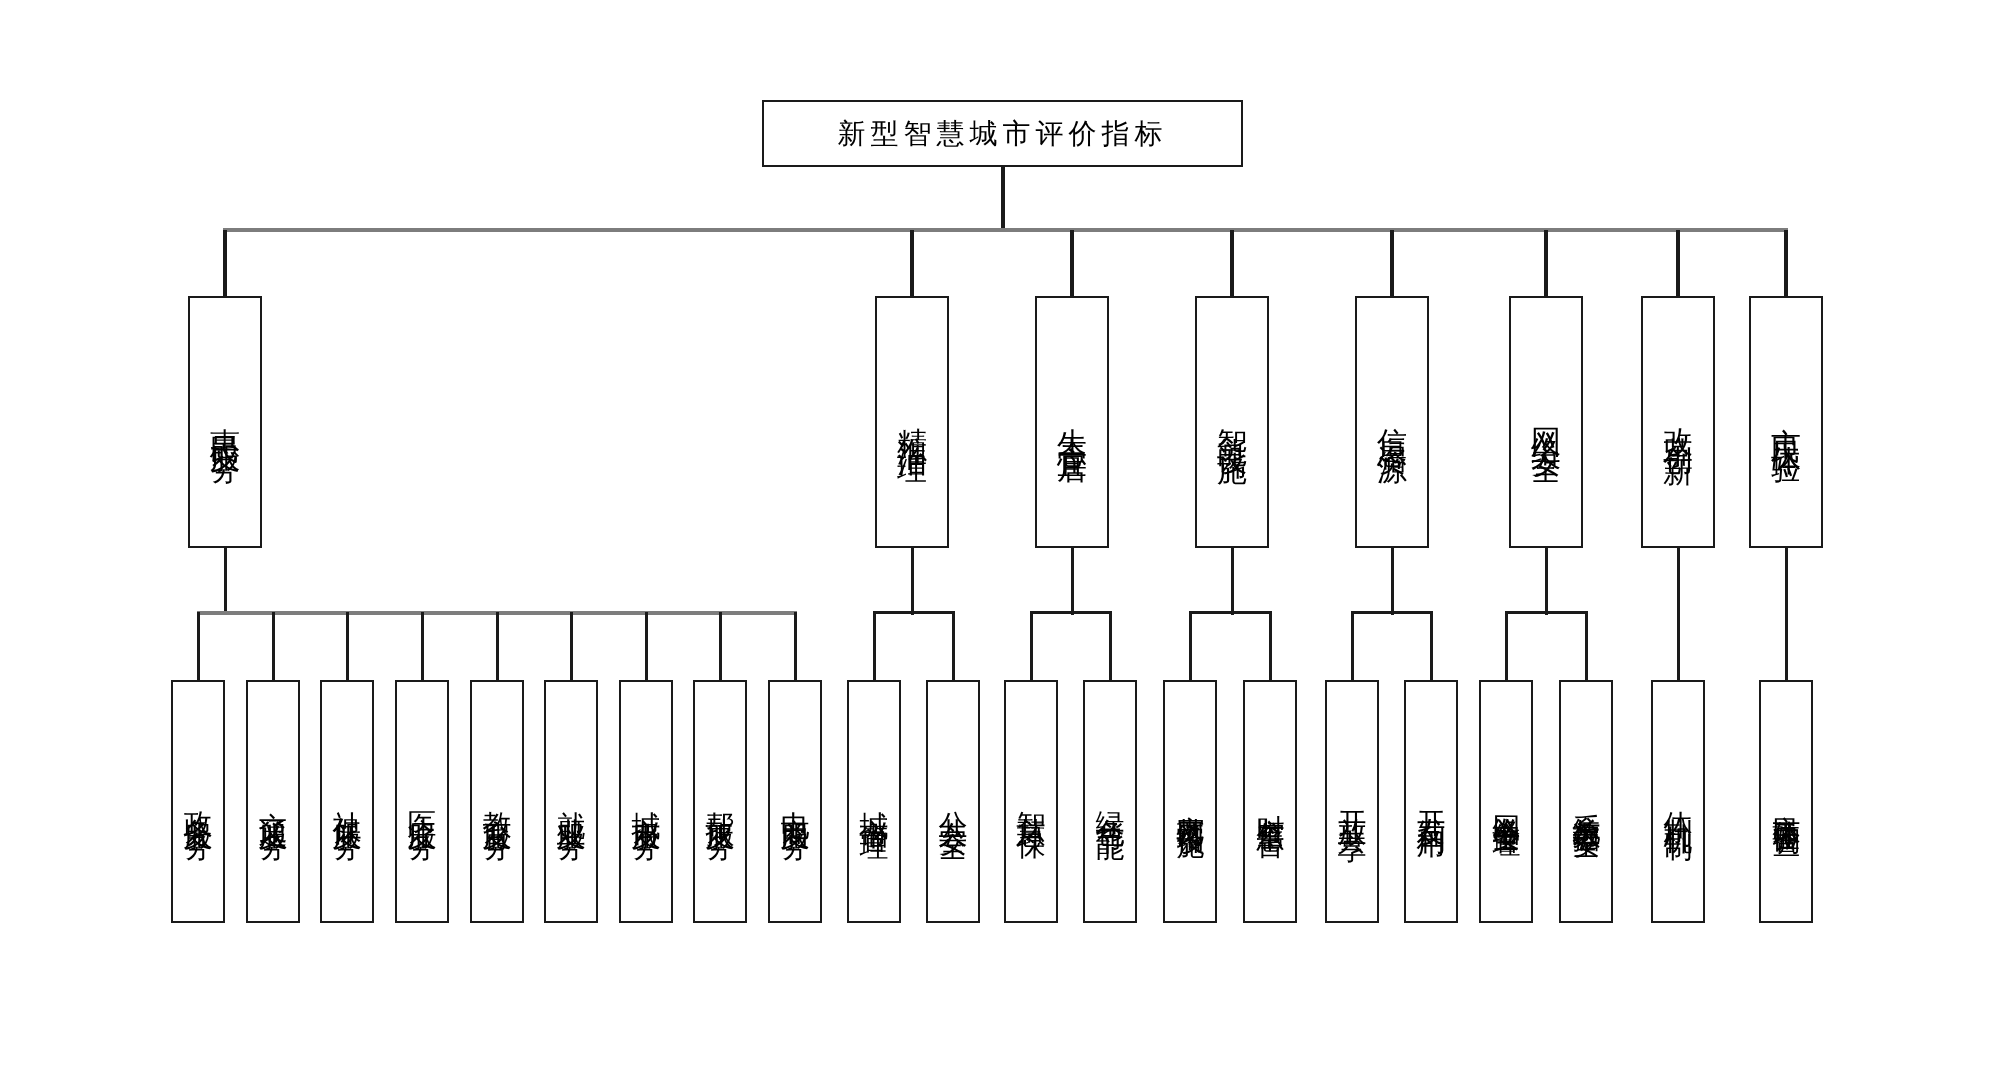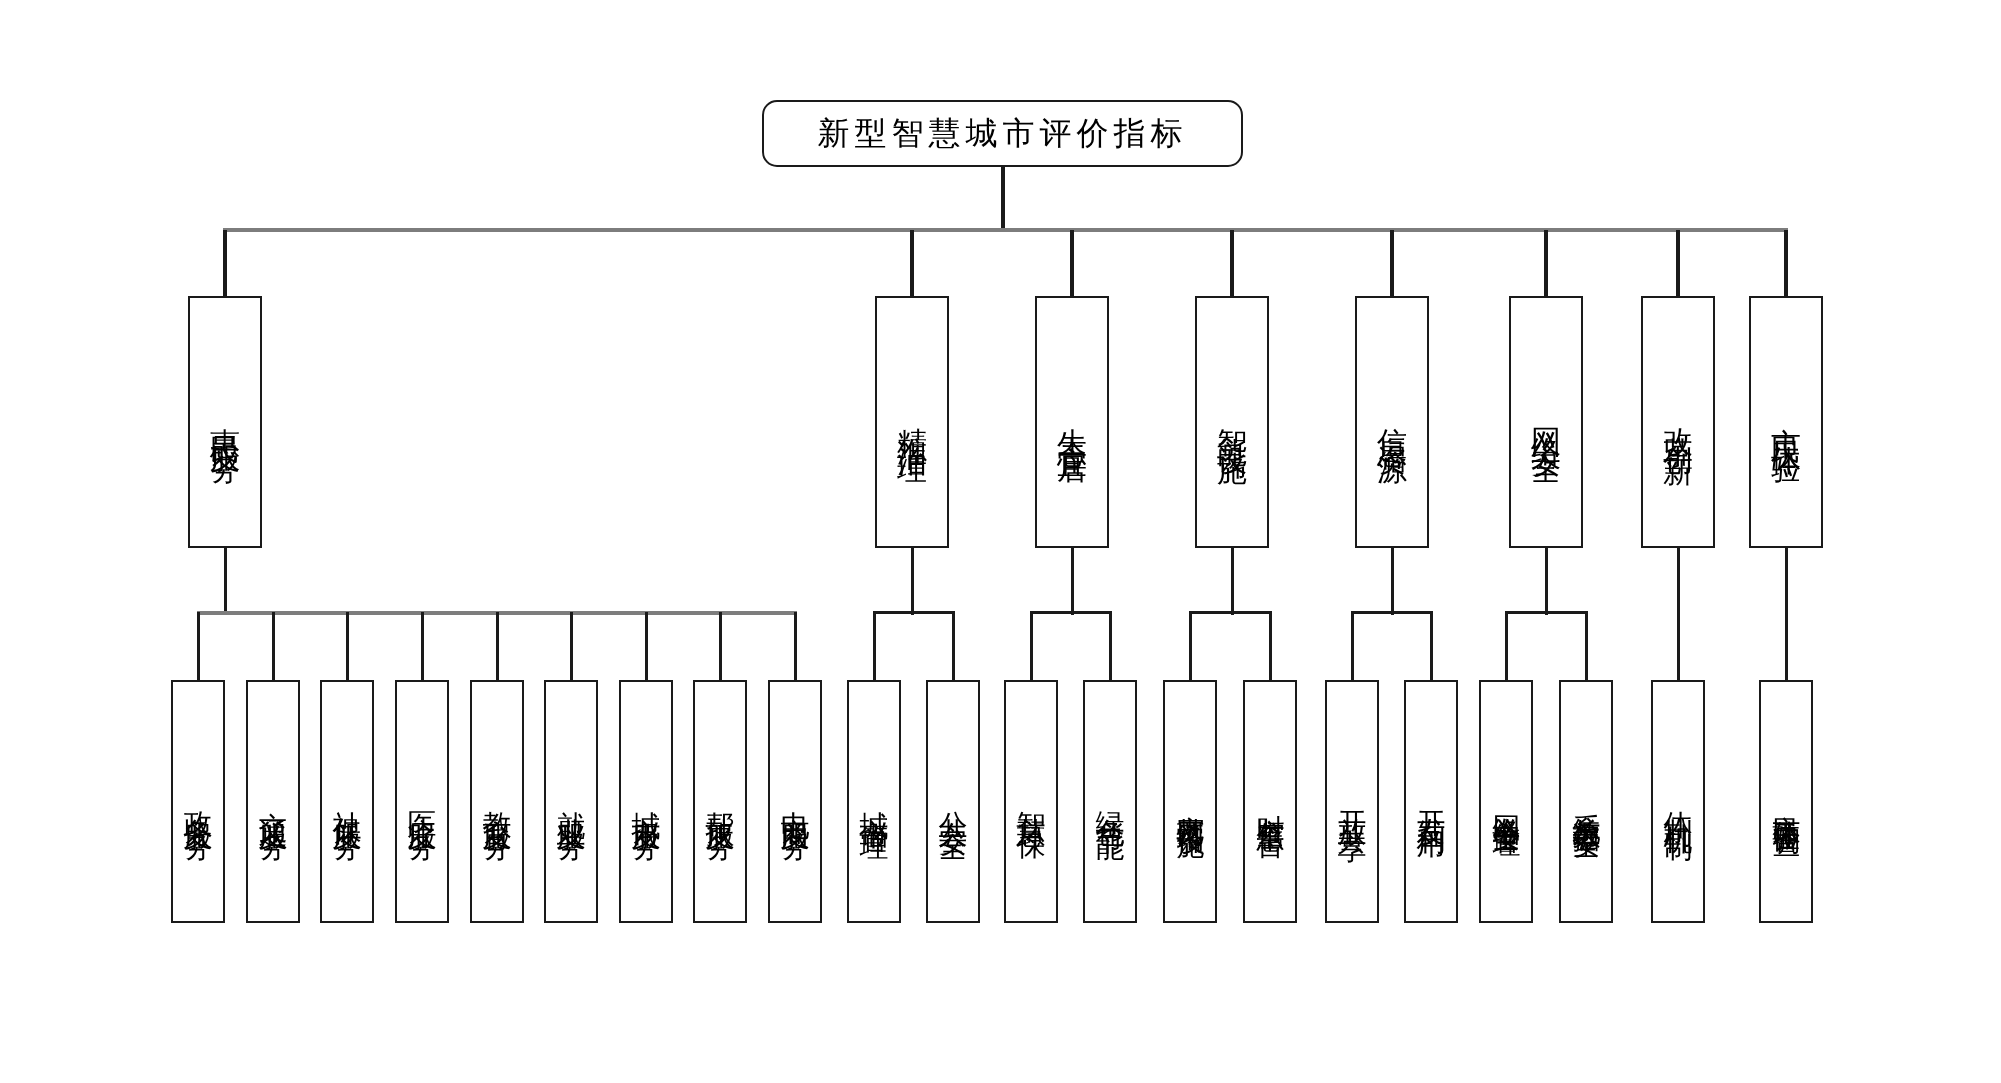--- a/index.html
+++ b/index.html
@@ -16,24 +16,23 @@
     position:absolute;
     box-sizing:border-box;
     background:#ffffff;
     border:2px solid #1a1a1a;
     display:flex;
     align-items:center;
     justify-content:center;
     text-align:center;
   }
   .box.root{
-    font-size:32px;
+    font-size:28px;
     letter-spacing:5px;
     white-space:nowrap;
-    border-radius:15px;
   }
   .box.l2{
     writing-mode:vertical-rl;
     text-orientation:upright;
     font-size:30px;
     letter-spacing:9px;
     line-height:1;
   }
   .box.l3{
     writing-mode:vertical-rl;

